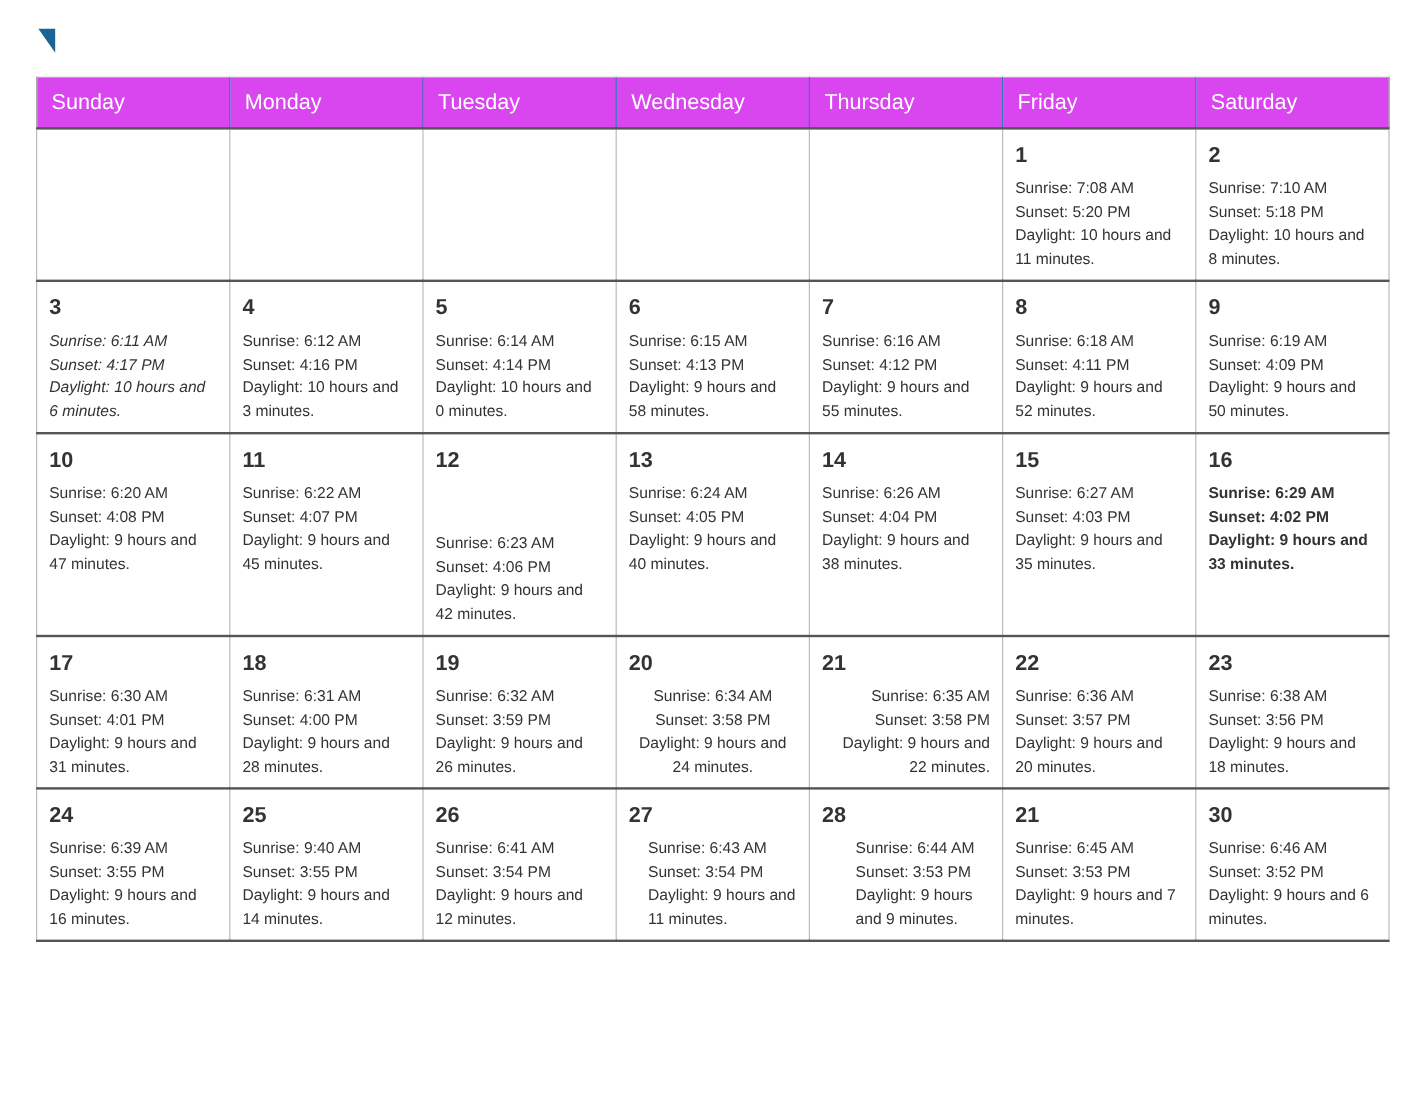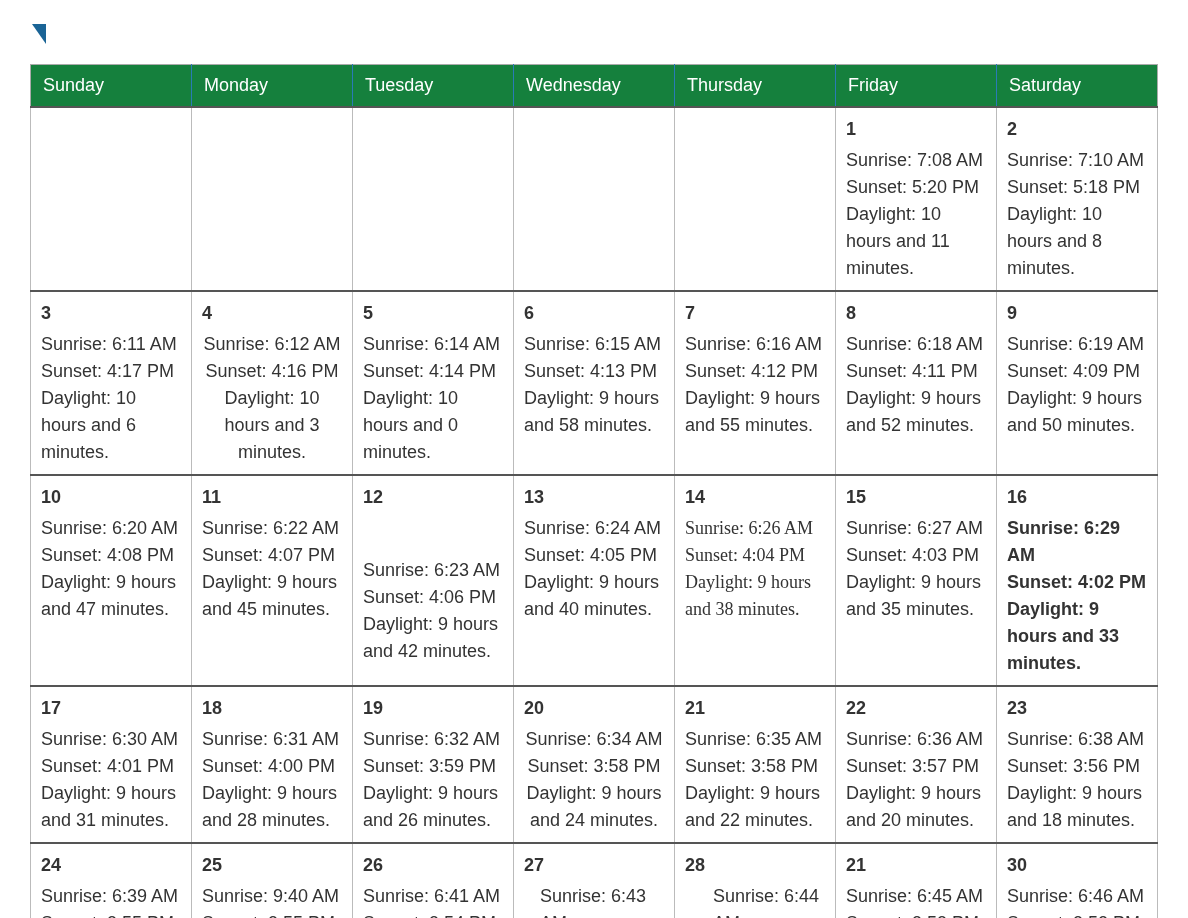--- a/index.html
+++ b/index.html
@@ -55,21 +55,21 @@
       font-size: 20px;
       color: #555;
       margin-top: 4px;
     }
     .calendar {
       width: 100%;
       border-collapse: collapse;
       border: 1px solid #aaa;
     }
     .calendar th {
-      background-color: #15803d;
+      background-color: #d946ef;
       color: #fff;
       font-size: 18px;
       font-weight: normal;
       padding: 10px 12px;
       text-align: left;
       border-right: 1px solid #2a7ab6;
     }
     .calendar th:last-child {
       border-right: none;
     }
@@ -83,21 +83,21 @@
       line-height: 1.5;
       color: #333;
     }
     .day-number {
       font-size: 18px;
       font-weight: bold;
       margin-bottom: 4px;
       display: block;
     }
     .day-info {
-      font-size: 18px;
+      font-size: 13px;
       color: #333;
     }
     .empty-cell {
       background: #fff;
     }
     .calendar tr {
       border-bottom: 2px solid #555;
     }
   </style>
 </head>
@@ -145,27 +145,27 @@
         <td>
           <span class="day-number">2</span>
           <div class="day-info" style="white-space: pre-line;">Sunrise: 7:10 AM
 Sunset: 5:18 PM
 Daylight: 10 hours and 8 minutes.</div>
         </td>
       </tr>
       <tr>
         <td>
           <span class="day-number">3</span>
-          <div class="day-info" style="white-space: pre-line;">Sunrise: 6:11 AM
+          <div class="day-info" style="white-space: pre-line; font-style: italic;">Sunrise: 6:11 AM
 Sunset: 4:17 PM
 Daylight: 10 hours and 6 minutes.</div>
         </td>
         <td>
           <span class="day-number">4</span>
-          <div class="day-info" style="white-space: pre-line; text-align: center;">Sunrise: 6:12 AM
+          <div class="day-info" style="white-space: pre-line;">Sunrise: 6:12 AM
 Sunset: 4:16 PM
 Daylight: 10 hours and 3 minutes.</div>
         </td>
         <td>
           <span class="day-number">5</span>
           <div class="day-info" style="white-space: pre-line;">Sunrise: 6:14 AM
 Sunset: 4:14 PM
 Daylight: 10 hours and 0 minutes.</div>
         </td>
         <td>
@@ -213,21 +213,21 @@
 Daylight: 9 hours and 42 minutes.</div>
         </td>
         <td>
           <span class="day-number">13</span>
           <div class="day-info" style="white-space: pre-line;">Sunrise: 6:24 AM
 Sunset: 4:05 PM
 Daylight: 9 hours and 40 minutes.</div>
         </td>
         <td>
           <span class="day-number">14</span>
-          <div class="day-info" style="white-space: pre-line; font-family: Liberation Serif, serif;">Sunrise: 6:26 AM
+          <div class="day-info" style="white-space: pre-line;">Sunrise: 6:26 AM
 Sunset: 4:04 PM
 Daylight: 9 hours and 38 minutes.</div>
         </td>
         <td>
           <span class="day-number">15</span>
           <div class="day-info" style="white-space: pre-line;">Sunrise: 6:27 AM
 Sunset: 4:03 PM
 Daylight: 9 hours and 35 minutes.</div>
         </td>
         <td>
@@ -257,21 +257,21 @@
 Daylight: 9 hours and 26 minutes.</div>
         </td>
         <td>
           <span class="day-number">20</span>
           <div class="day-info" style="white-space: pre-line; text-align: center;">Sunrise: 6:34 AM
 Sunset: 3:58 PM
 Daylight: 9 hours and 24 minutes.</div>
         </td>
         <td>
           <span class="day-number">21</span>
-          <div class="day-info" style="white-space: pre-line;">Sunrise: 6:35 AM
+          <div class="day-info" style="white-space: pre-line; text-align: right;">Sunrise: 6:35 AM
 Sunset: 3:58 PM
 Daylight: 9 hours and 22 minutes.</div>
         </td>
         <td>
           <span class="day-number">22</span>
           <div class="day-info" style="white-space: pre-line;">Sunrise: 6:36 AM
 Sunset: 3:57 PM
 Daylight: 9 hours and 20 minutes.</div>
         </td>
         <td>

